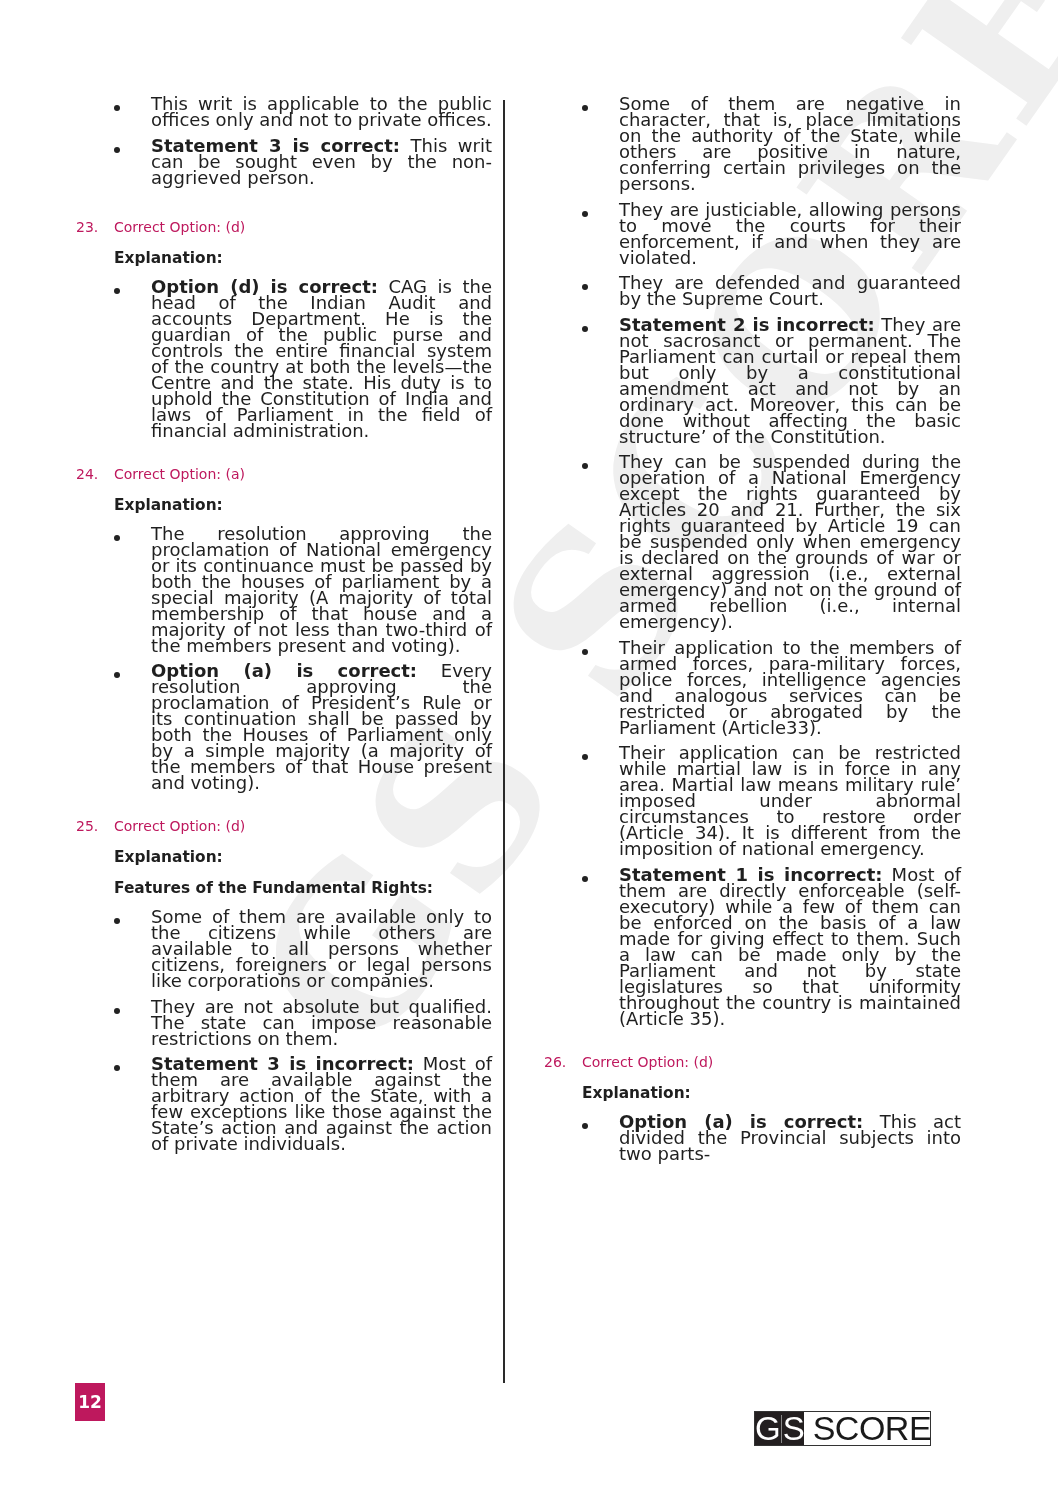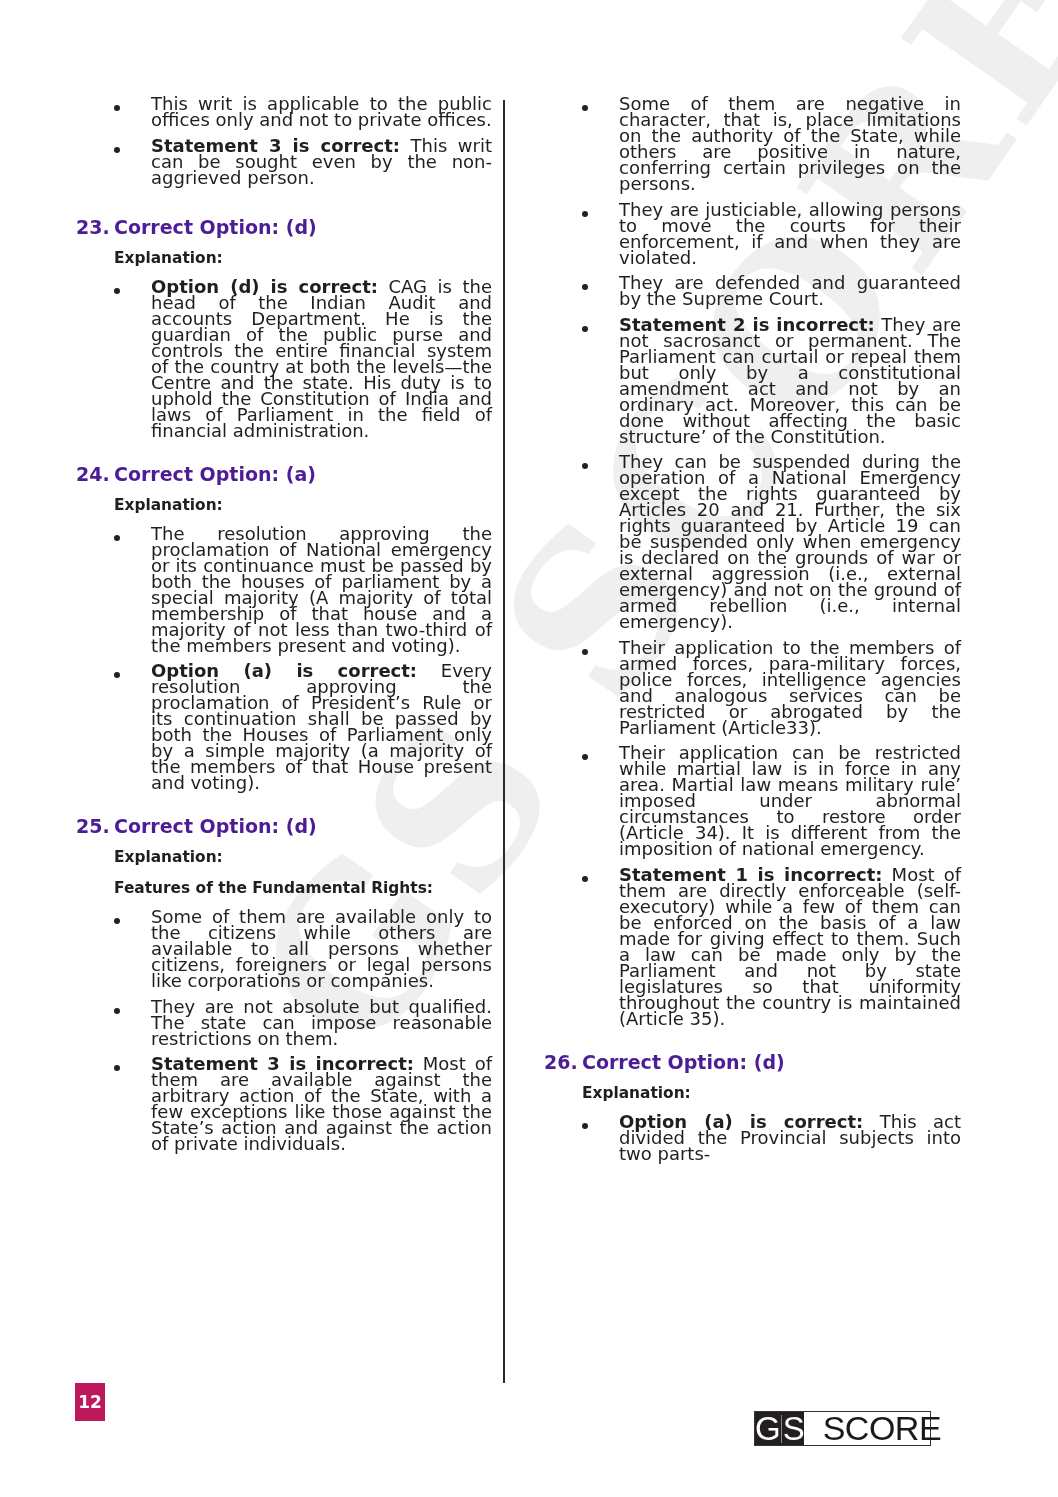--- a/index.html
+++ b/index.html
@@ -14,36 +14,36 @@
   .col-left { left: 76px; width: 416px; }
   .col-right { left: 544px; width: 417px; }
   .divider { position: absolute; left: 503px; top: 100px; width: 2px; height: 1283px;
              background: #2a2a2a; z-index: 1; }
   .bullet { position: relative; padding-left: 75px; font-size: 18px; line-height: 16px;
             text-align: justify; margin-bottom: 9.5px; }
   .bullet::before { content: ""; position: absolute; left: 38px; top: 9px; width: 6px; height: 6px;
                     border-radius: 50%; background: #222; }
   .lead { font-weight: bold; text-decoration-color: #777;
           text-underline-offset: 2px; }
-  .q-title { font-size: 19px; font-weight: bold; margin: 22px 0 8px 0; line-height: 26px; color: #4c1d95; }
+  .q-title { font-size: 14px; font-weight: normal; margin: 22px 0 8px 0; line-height: 26px; color: #be185d; }
   .q-title .num { display: inline-block; width: 38px; }
   .sub { font-size: 15.4px; font-weight: bold; padding-left: 38px; margin: 6px 0 10px 0; line-height: 21px; }
   .first-title { margin-top: 28px; }
   .page-badge { position: absolute; left: 75px; top: 1383px; width: 30px; height: 38px;
                 background: #be185d; color: #fff; font-weight: bold; font-size: 17px;
                 display: flex; align-items: center; justify-content: center; }
   .logo { position: absolute; left: 754px; top: 1411px; width: 177px; height: 35px;
           border: 1.5px solid #333; display: flex; align-items: stretch; box-sizing: border-box; }
   .logo .gs { background: #231f20; color: #fff; font-family: "Liberation Sans", sans-serif;
               font-size: 33px; line-height: 33px; width: 49px; display: flex; align-items: center;
               justify-content: center; letter-spacing: -1px; }
   .logo .gs span { display: inline-block; }
   .logo .gs .sep { width: 1px; height: 28px; background: #888; margin: 0 1px; }
   .logo .score { font-family: "Liberation Sans", sans-serif; font-size: 34px; line-height: 33px;
-                 color: #1a1a1a; padding-left: 19px; letter-spacing: -0.5px; }
+                 color: #1a1a1a; padding-left: 9px; letter-spacing: -0.5px; }
 </style>
 </head>
 <body>
 
 <div class="watermark">GS SCORE</div>
 
 <div class="divider"></div>
 
 <div class="col col-left">
   <div class="bullet">

